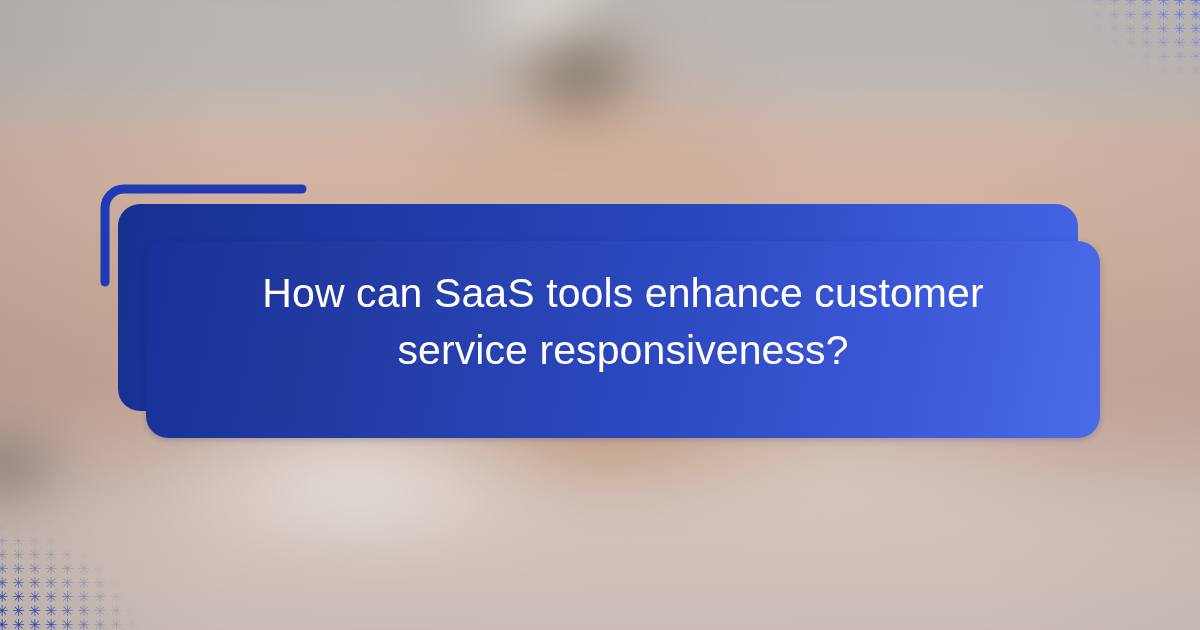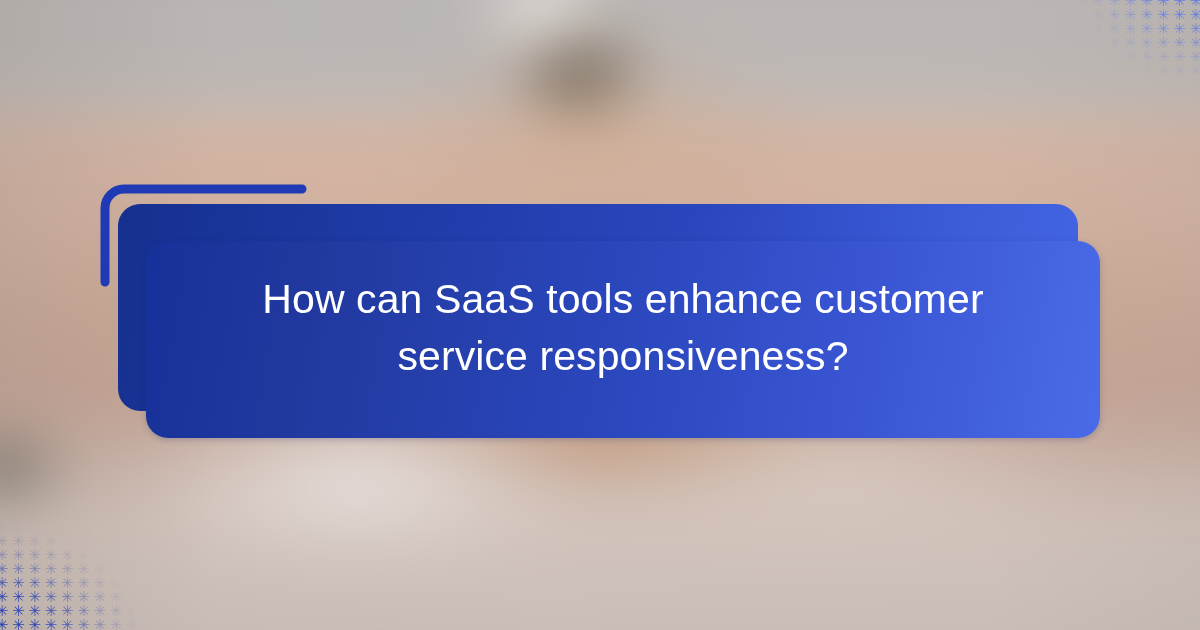--- a/index.html
+++ b/index.html
@@ -132,21 +132,21 @@
     height: 197px;
     border-radius: 22px;
     background: linear-gradient(100deg, #17319a 0%, #21399f 18%, #2a46bb 48%, #3a56d4 76%, #4a6be8 100%);
     box-shadow: 0 2px 6px rgba(20,30,80,0.22);
   }
 
   
   #headline {
     position: absolute;
     left: 150px;
-    top: 228px;
+    top: 222px;
     width: 946px;
     height: 200px;
     display: flex;
     align-items: center;
     justify-content: center;
     text-align: center;
     padding: 0 76px;
     box-sizing: border-box;
   }
   #headline-text {

